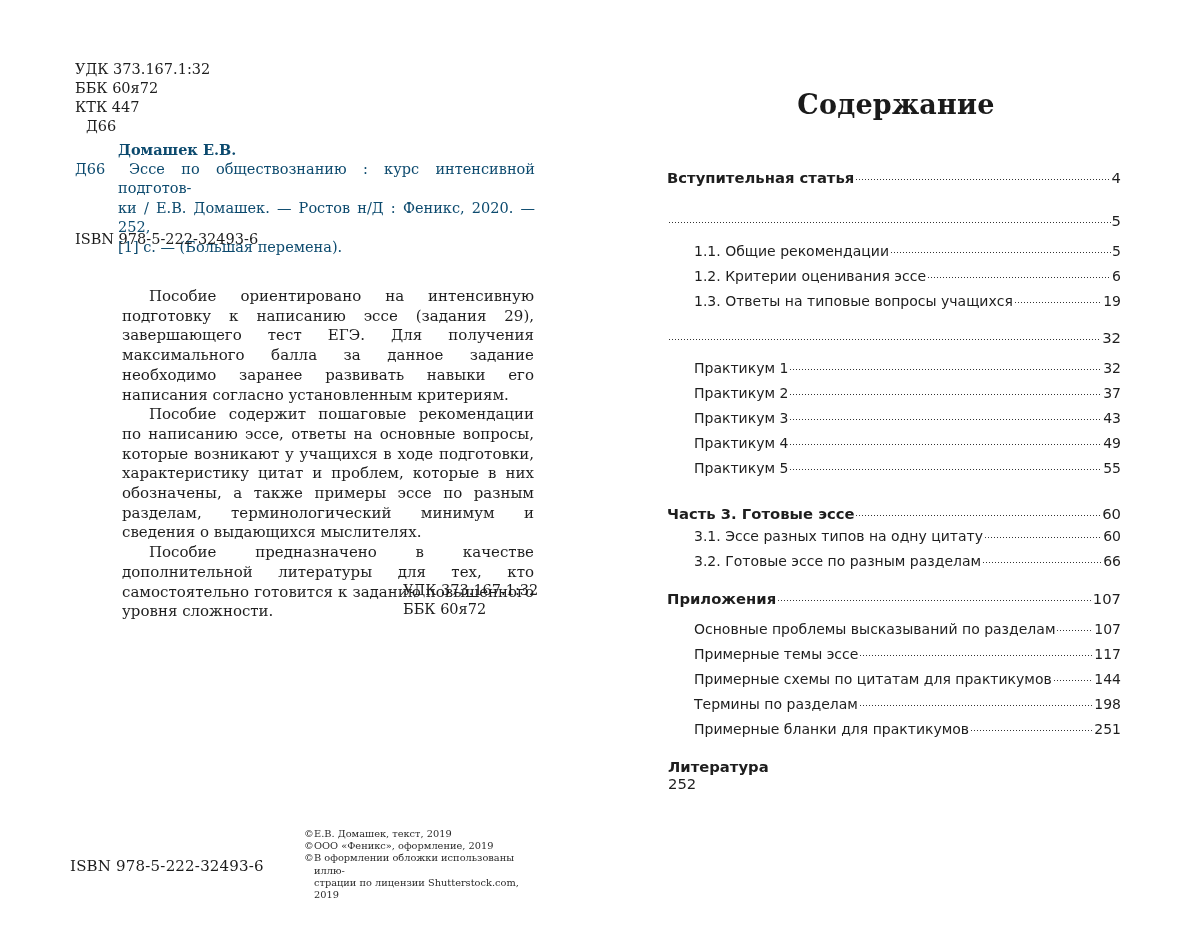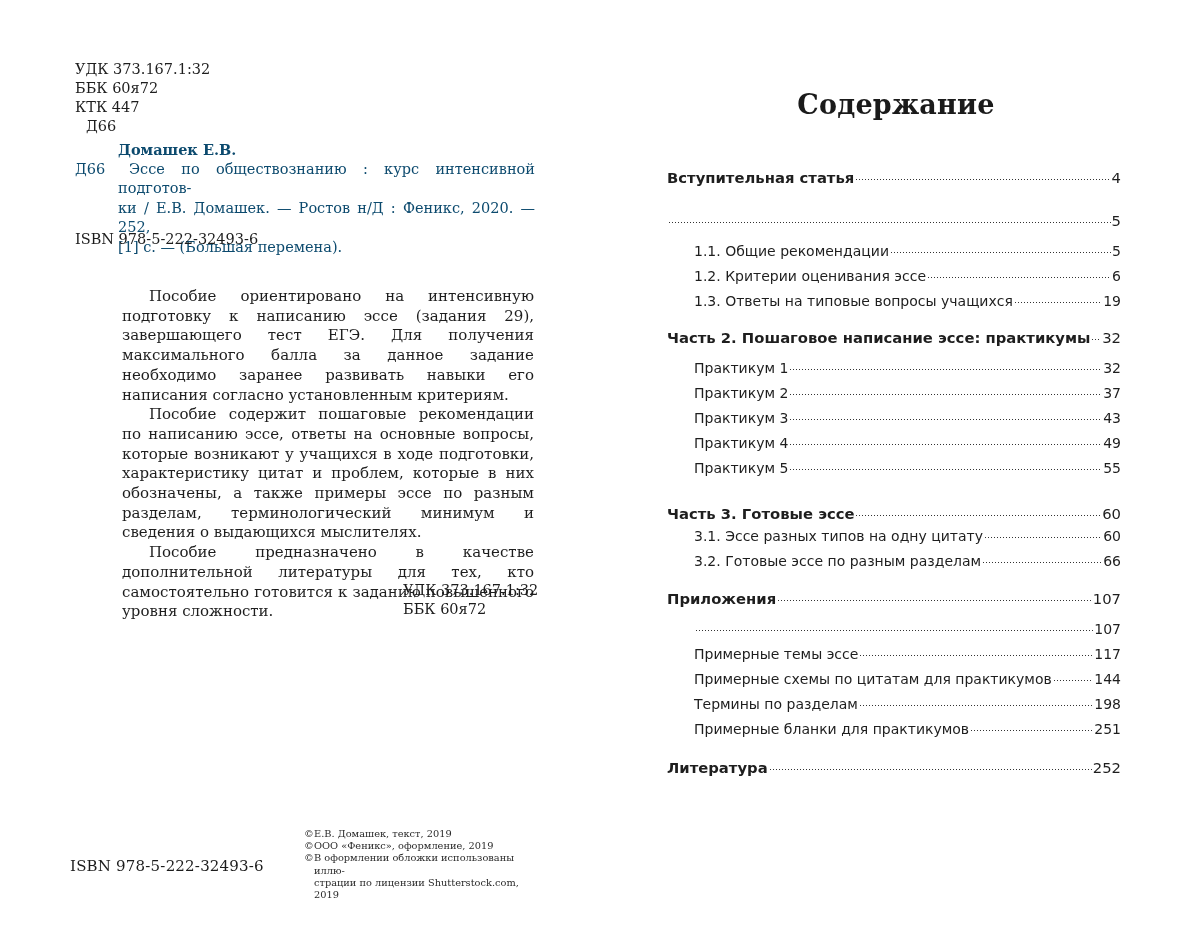--- a/index.html
+++ b/index.html
@@ -167,21 +167,20 @@
         <span class="toc-label">1.2. Критерии оценивания эссе</span>
         <span class="toc-dots"></span>
         <span class="toc-page">6</span>
       </div>
       <div class="toc-row lvl2" style="top: 124px;">
         <span class="toc-label">1.3. Ответы на типовые вопросы учащихся</span>
         <span class="toc-dots"></span>
         <span class="toc-page">19</span>
       </div>
       <div class="toc-row lvl1" style="top: 160px;">
-        <span class="toc-label">Часть 2. Пошаговое написание эссе: практикумы</span>
         <span class="toc-dots"></span>
         <span class="toc-page">32</span>
       </div>
       <div class="toc-row lvl2" style="top: 191px;">
         <span class="toc-label">Практикум 1</span>
         <span class="toc-dots"></span>
         <span class="toc-page">32</span>
       </div>
       <div class="toc-row lvl2" style="top: 216px;">
         <span class="toc-label">Практикум 2</span>
@@ -217,20 +216,21 @@
         <span class="toc-label">3.2. Готовые эссе по разным разделам</span>
         <span class="toc-dots"></span>
         <span class="toc-page">66</span>
       </div>
       <div class="toc-row lvl1" style="top: 421px;">
         <span class="toc-label">Приложения</span>
         <span class="toc-dots"></span>
         <span class="toc-page">107</span>
       </div>
       <div class="toc-row lvl2" style="top: 452px;">
+        <span class="toc-label">Основные проблемы высказываний по разделам</span>
         <span class="toc-dots"></span>
         <span class="toc-page">107</span>
       </div>
       <div class="toc-row lvl2" style="top: 477px;">
         <span class="toc-label">Примерные темы эссе</span>
         <span class="toc-dots"></span>
         <span class="toc-page">117</span>
       </div>
       <div class="toc-row lvl2" style="top: 502px;">
         <span class="toc-label">Примерные схемы по цитатам для практикумов</span>
@@ -240,19 +240,19 @@
       <div class="toc-row lvl2" style="top: 527px;">
         <span class="toc-label">Термины по разделам</span>
         <span class="toc-dots"></span>
         <span class="toc-page">198</span>
       </div>
       <div class="toc-row lvl2" style="top: 552px;">
         <span class="toc-label">Примерные бланки для практикумов</span>
         <span class="toc-dots"></span>
         <span class="toc-page">251</span>
       </div>
-      <div class="toc-row lvl1" style="top: 590px;">
+      <div class="toc-row lvl1" style="top: 590px; flex-direction: column;">
         <span class="toc-label">Литература</span>
         <span class="toc-dots"></span>
         <span class="toc-page">252</span>
       </div>
     </div>
 </section>
 
 </body></html>

